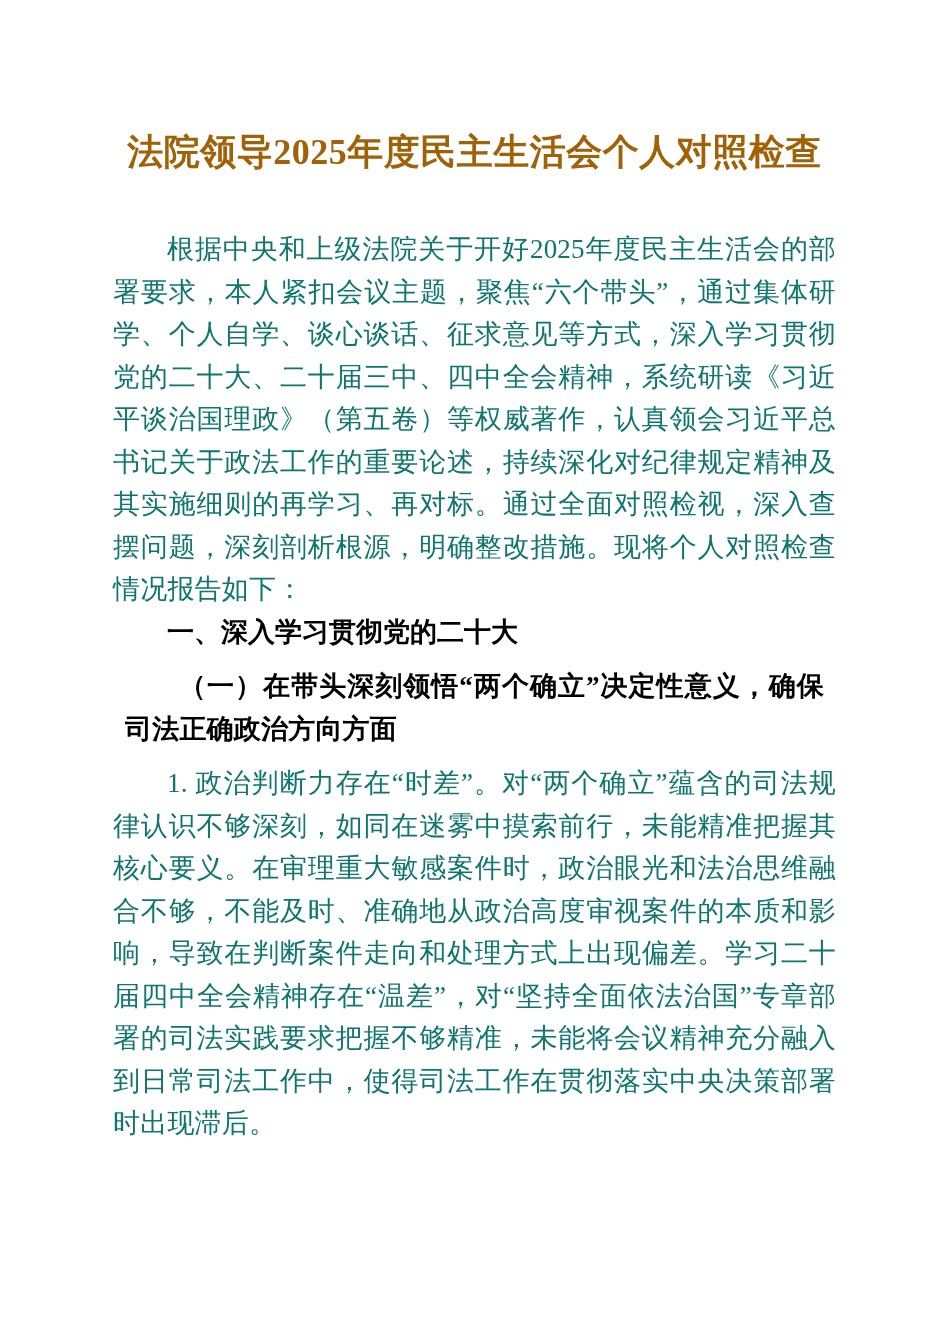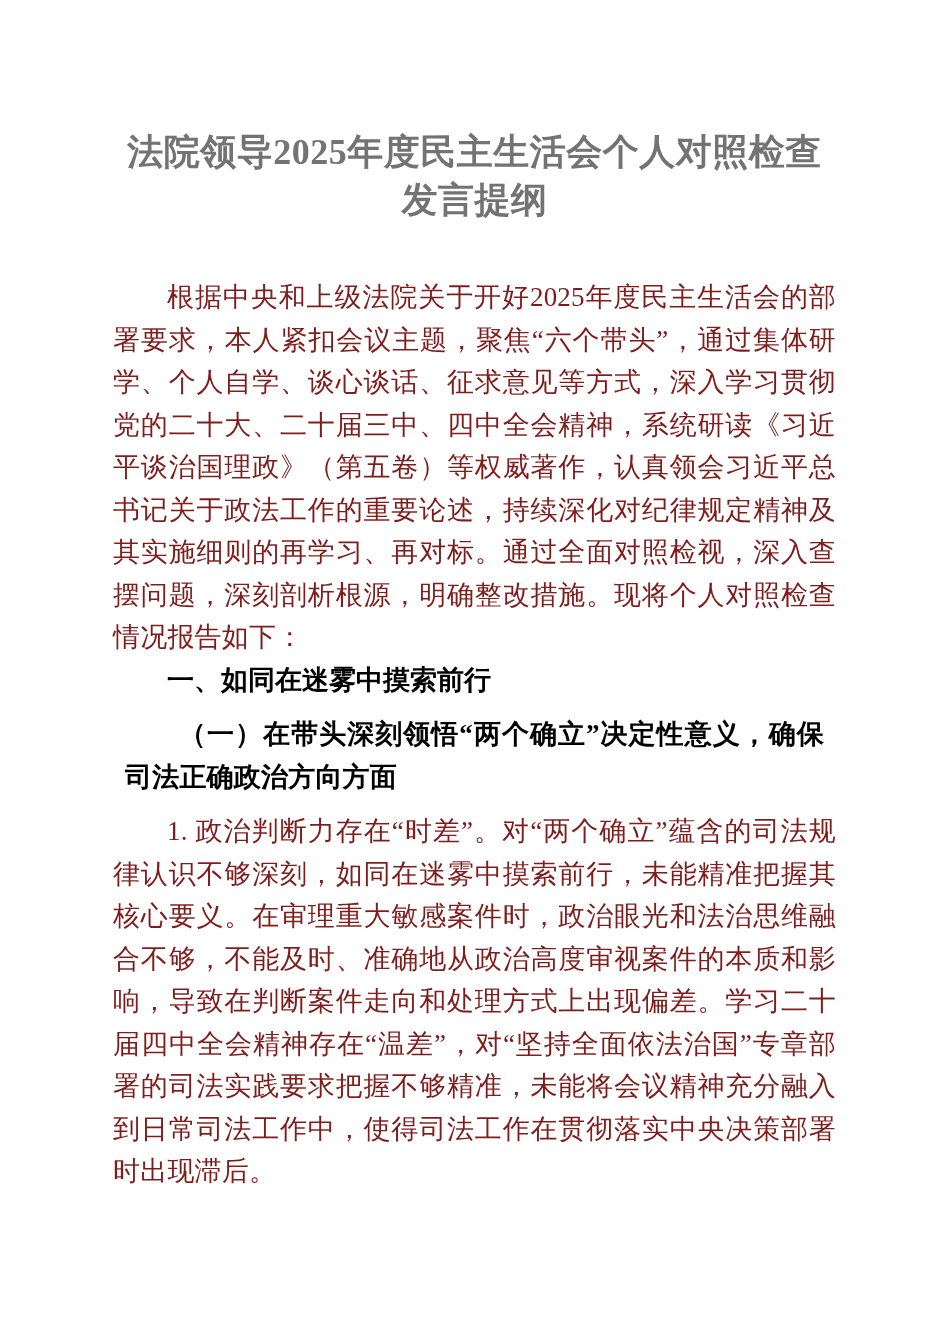--- a/index.html
+++ b/index.html
@@ -35,33 +35,33 @@
   
   .doc-title {
     margin: 0;
     padding-top: 128px;
     text-align: center;
     font-family: "Liberation Serif", "DejaVu Serif", serif;
     font-weight: bold;
     font-size: 36px;
     line-height: 48px;
     letter-spacing: 0.5px;
-    color: #737373;
+    color: #a16207;
   }
 
   
   .para {
     margin: 0;
     font-family: "Liberation Serif", "DejaVu Serif", serif;
     font-size: 27px;
     line-height: 42.5px;
     text-align: justify;
     text-justify: inter-character;
     text-indent: 54px;
-    color: #7f1d1d;
+    color: #0f766e;
     letter-spacing: 0.2px;
   }
 
   .para-intro {
     margin-top: 52px;
   }
 
   
   .heading-1 {
     margin: 0;
@@ -89,25 +89,24 @@
   }
 </style>
 </head>
 <body>
 
 <div class="page">
   <div class="content">
 
     <h1 class="doc-title">
       <span style="display: block;">法院领导2025年度民主生活会个人对照检查</span>
-      <span style="display: block;">发言提纲</span>
     </h1>
 
     <p class="para para-intro">根据中央和上级法院关于开好2025年度民主生活会的部署要求，本人紧扣会议主题，聚焦“六个带头”，通过集体研学、个人自学、谈心谈话、征求意见等方式，深入学习贯彻党的二十大、二十届三中、四中全会精神，系统研读《习近平谈治国理政》（第五卷）等权威著作，认真领会习近平总书记关于政法工作的重要论述，持续深化对纪律规定精神及其实施细则的再学习、再对标。通过全面对照检视，深入查摆问题，深刻剖析根源，明确整改措施。现将个人对照检查情况报告如下：</p>
 
-    <p class="heading-1">一、如同在迷雾中摸索前行</p>
+    <p class="heading-1">一、深入学习贯彻党的二十大</p>
 
     <p class="heading-2">（一）在带头深刻领悟“两个确立”决定性意义，确保司法正确政治方向方面</p>
 
     <p class="para">1. 政治判断力存在“时差”。对“两个确立”蕴含的司法规律认识不够深刻，如同在迷雾中摸索前行，未能精准把握其核心要义。在审理重大敏感案件时，政治眼光和法治思维融合不够，不能及时、准确地从政治高度审视案件的本质和影响，导致在判断案件走向和处理方式上出现偏差。学习二十届四中全会精神存在“温差”，对“坚持全面依法治国”专章部署的司法实践要求把握不够精准，未能将会议精神充分融入到日常司法工作中，使得司法工作在贯彻落实中央决策部署时出现滞后。</p>
 
   </div>
 </div>
 
 </body></html>

